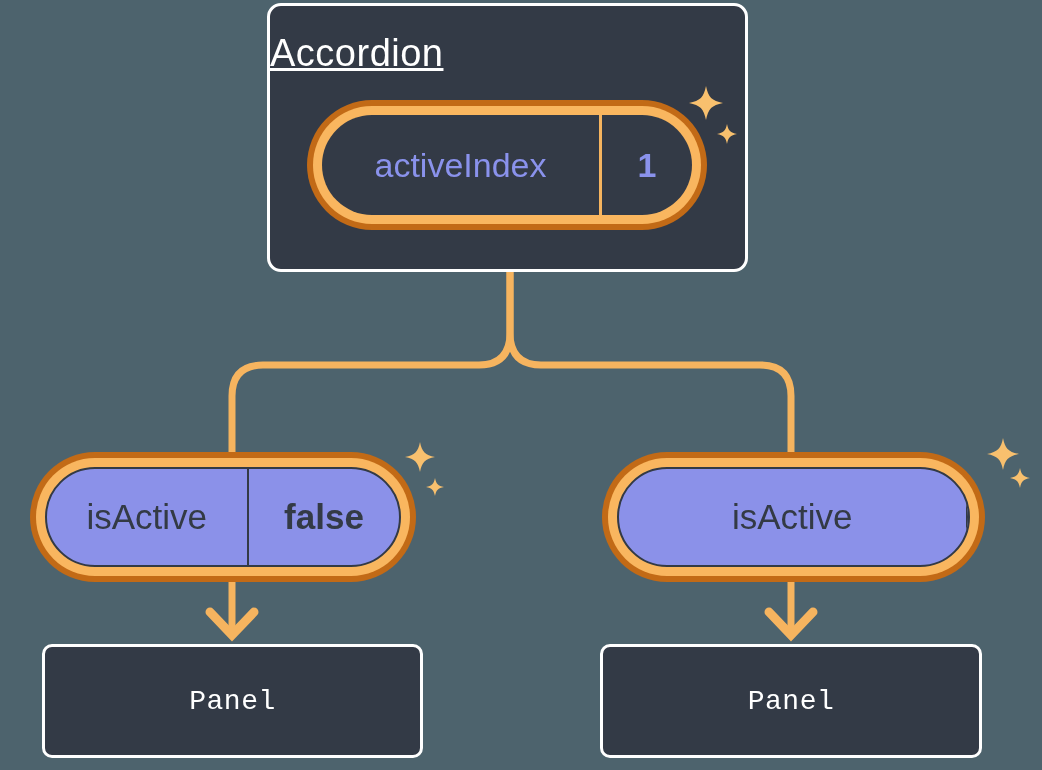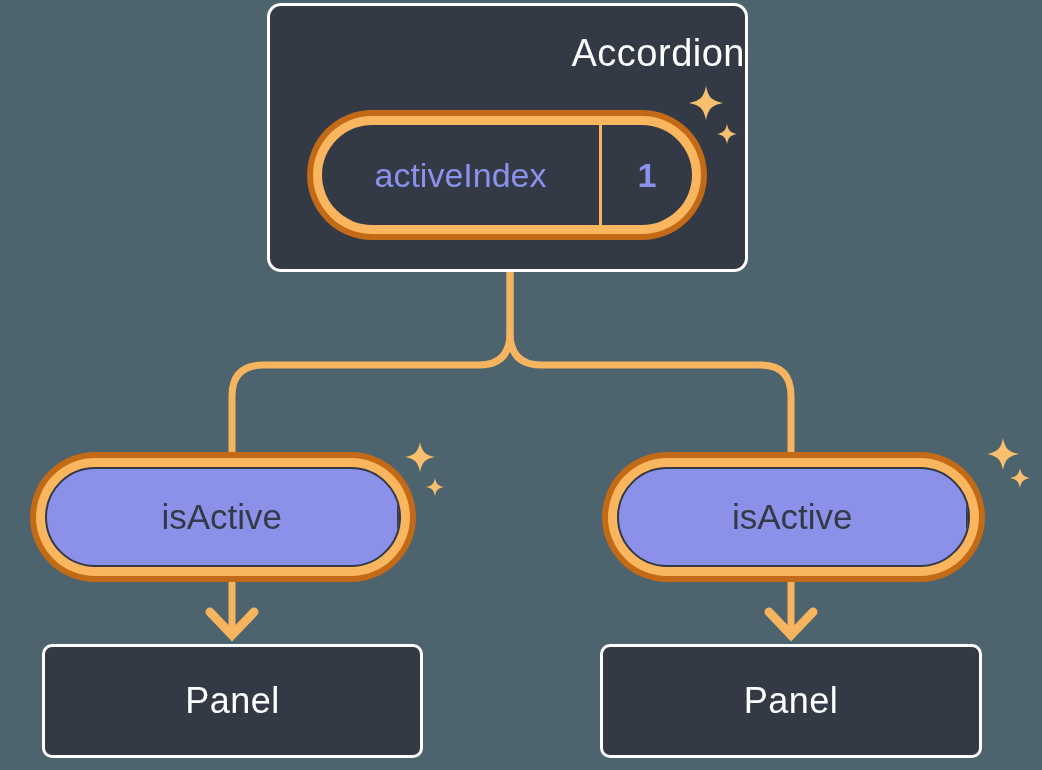--- a/index.html
+++ b/index.html
@@ -22,29 +22,29 @@
 
   svg.layer{position:absolute;left:0;top:0;width:1042px;height:770px;pointer-events:none;}
   #connector-layer{z-index:1;}
   #sparkle-layer{z-index:3;}
   .connector-path{fill:none;stroke:var(--connector);stroke-width:7;}
   .arrowhead{fill:none;stroke:var(--connector);stroke-width:9;stroke-linecap:round;stroke-linejoin:miter;}
   .sparkle{fill:var(--sparkle);}
 
   .node{position:absolute;background:var(--node-bg);border:3px solid var(--node-border);z-index:2;}
   .accordion-node{left:267px;top:3px;width:481px;height:269px;border-radius:14px;}
-  .node-title{margin-top:26px;text-align:right;font-size:38px;font-weight:400;color:var(--text-light);letter-spacing:0.5px;}
+  .node-title{margin-top:26px;text-align:left;font-size:38px;font-weight:400;color:var(--text-light);letter-spacing:0.5px;text-decoration:underline;}
 
   .panel-node{width:381px;height:114px;border-radius:10px;display:flex;align-items:center;justify-content:center;}
   .panel-left{left:42px;top:644px;}
   .panel-right{left:600px;top:644px;width:382px;}
-  .panel-label{font-size:36px;color:var(--text-light);letter-spacing:0.5px;}
+  .panel-label{font-size:28px;color:var(--text-light);letter-spacing:0.5px;font-family:Liberation Mono, monospace;}
 
   .pill{position:absolute;z-index:2;}
-  .pill-top{left:307px;top:110px;width:400px;height:130px;}
+  .pill-top{left:307px;top:100px;width:400px;height:130px;}
   .pill-left{left:30px;top:452px;width:386px;height:130px;}
   .pill-right{left:602px;top:452px;width:383px;height:130px;}
   .ring-outer{width:100%;height:100%;background:var(--pill-ring-outer);border-radius:999px;padding:6px;}
   .ring-inner{width:100%;height:100%;background:var(--pill-ring-inner);border-radius:999px;padding:9px;}
   .pill-body{width:100%;height:100%;border-radius:999px;display:flex;align-items:stretch;overflow:hidden;}
   .pill-body.dark{background:var(--node-bg);}
   .pill-body.purple{background:var(--pill-fill-purple);border:2.5px solid var(--text-dark);justify-content:center;}
   .pill-label{flex:1;display:flex;align-items:center;justify-content:center;}
   .pill-value{display:flex;align-items:center;justify-content:center;font-weight:700;}
   .pill-top .pill-label{font-size:34px;color:var(--text-purple);}
@@ -83,20 +83,21 @@
       </div>
     </div>
   </div>
 
   <div class="pill pill-left pill-purple-text">
     <div class="ring-outer">
       <div class="ring-inner">
         <div class="pill-body purple">
           <div class="pill-label">isActive</div>
           <div class="pill-divider"></div>
+          <div class="pill-value">false</div>
         </div>
       </div>
     </div>
   </div>
 
   <div class="pill pill-right pill-purple-text">
     <div class="ring-outer">
       <div class="ring-inner">
         <div class="pill-body purple">
           <div class="pill-label">isActive</div>

